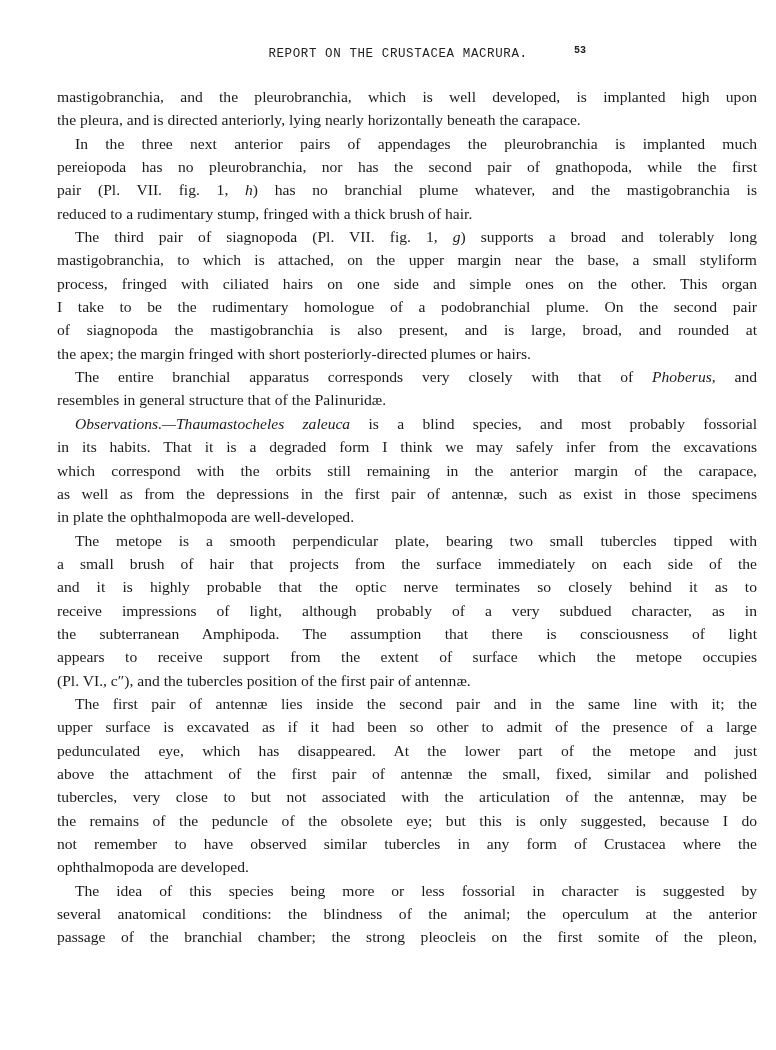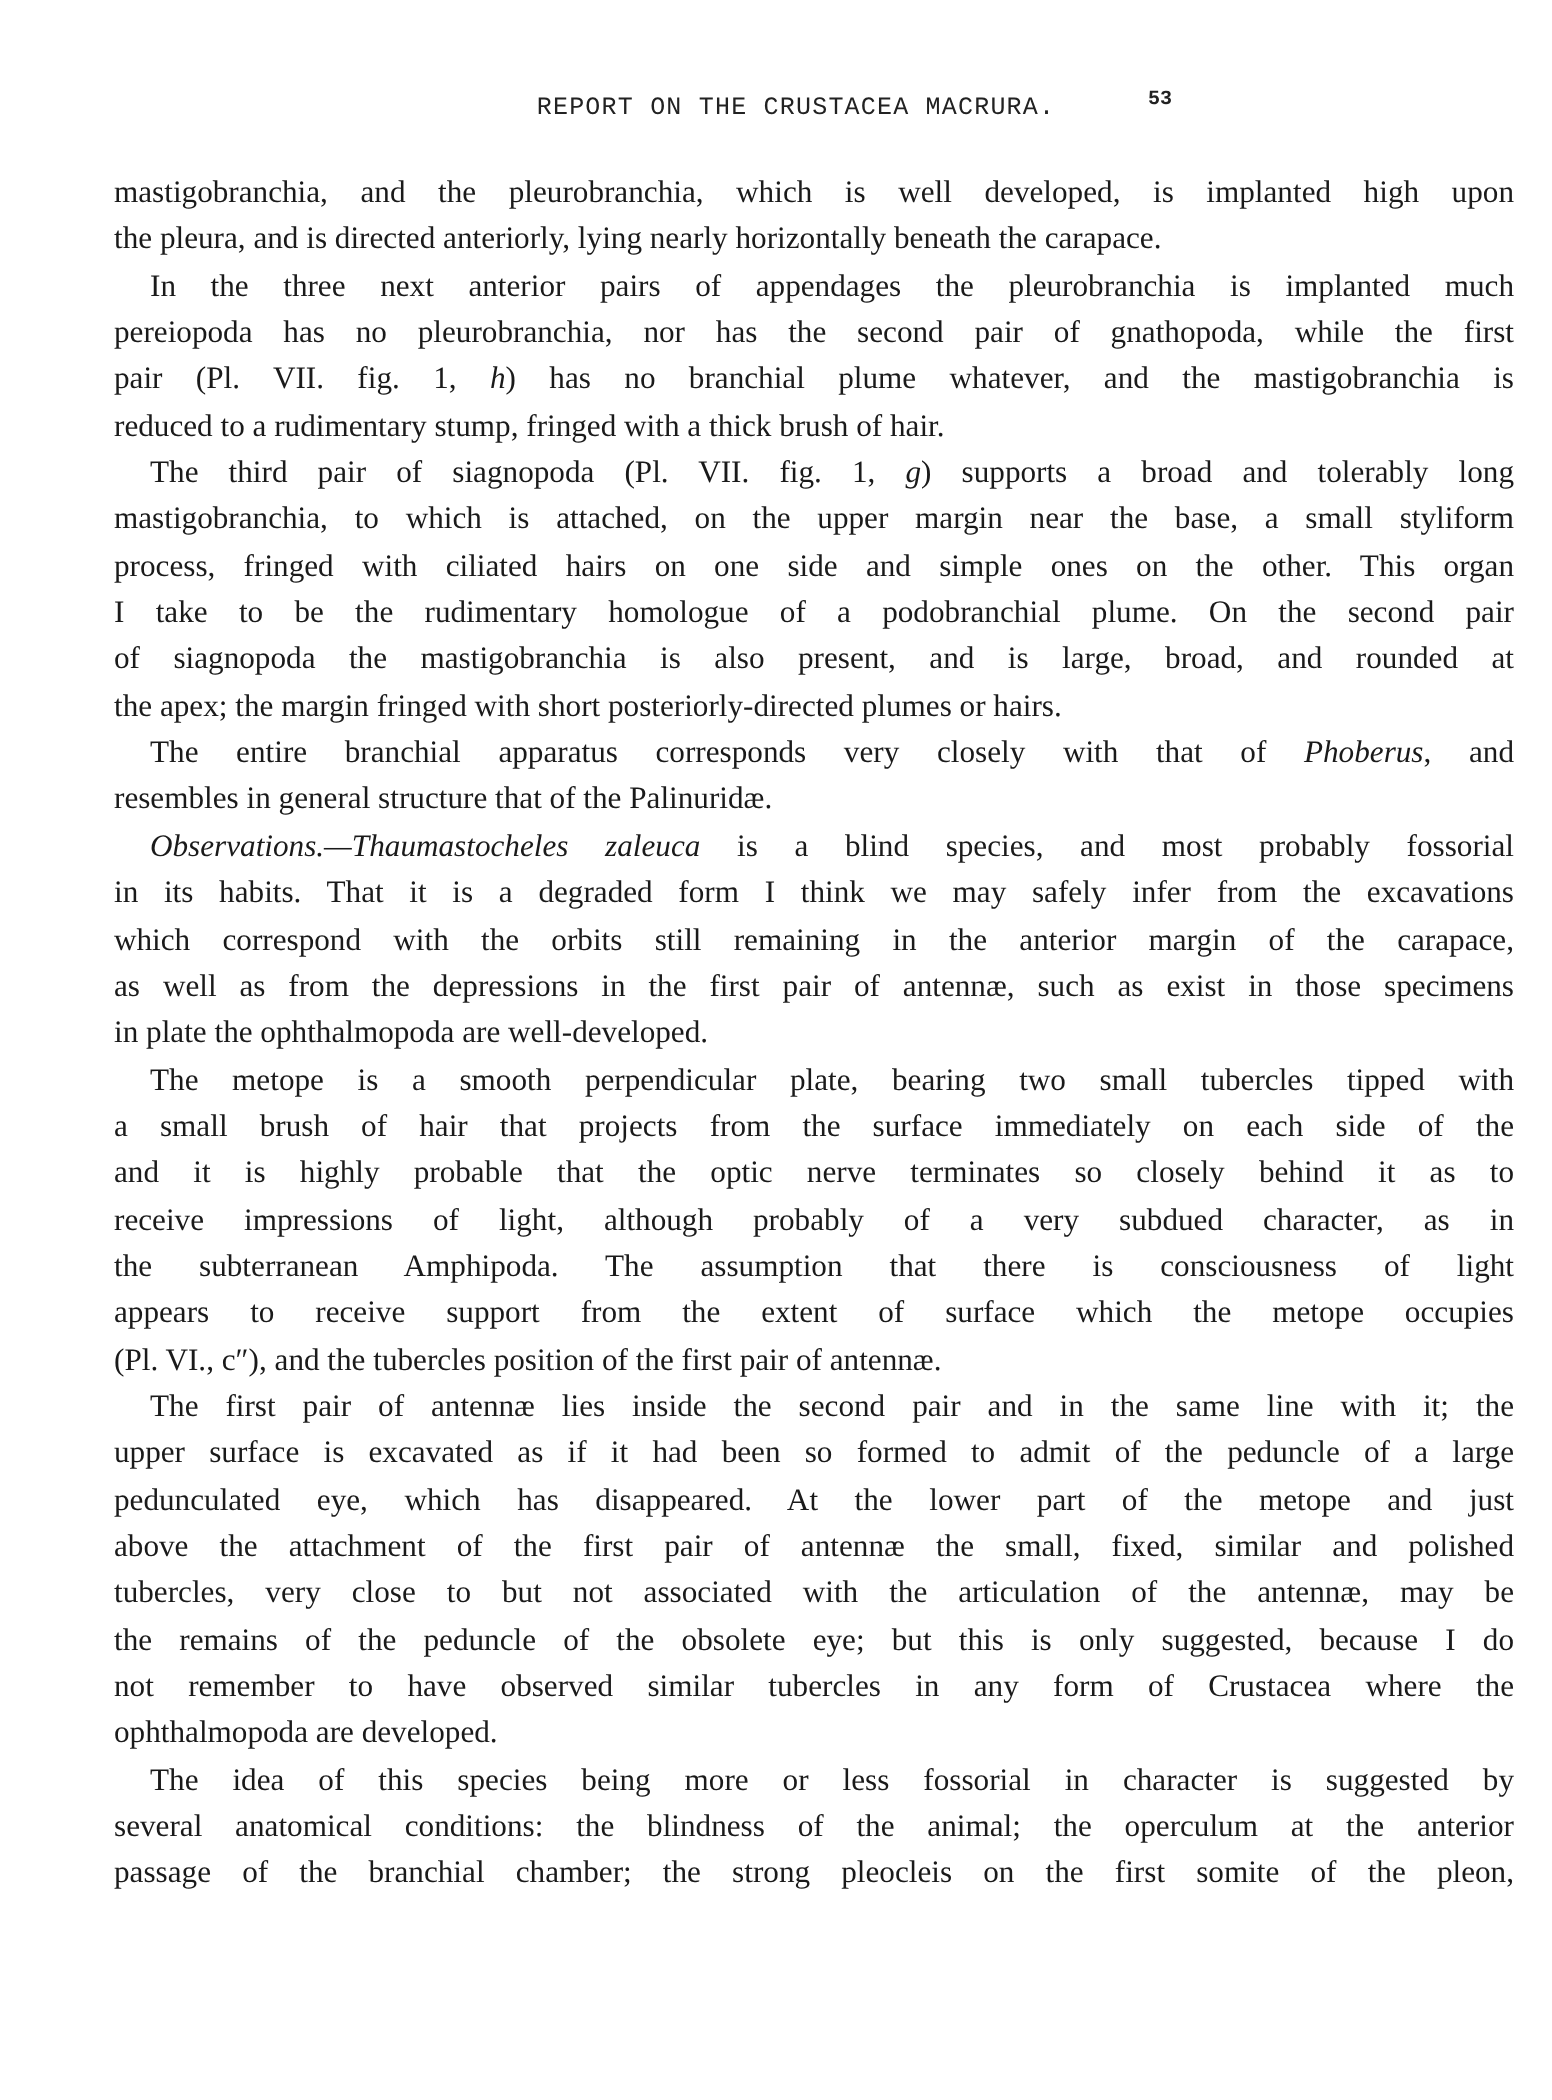--- a/index.html
+++ b/index.html
@@ -74,21 +74,21 @@
         <div class="line indent">The metope is a smooth perpendicular plate, bearing two small tubercles tipped with</div>
         <div class="line">a small brush of hair that projects from the surface immediately on each side of the</div>
         <div class="line">and it is highly probable that the optic nerve terminates so closely behind it as to</div>
         <div class="line">receive impressions of light, although probably of a very subdued character, as in</div>
         <div class="line">the subterranean Amphipoda. The assumption that there is consciousness of light</div>
         <div class="line">appears to receive support from the extent of surface which the metope occupies</div>
         <div class="line last">(Pl. VI., c″), and the tubercles position of the first pair of antennæ.</div>
       </div>
       <div>
         <div class="line indent">The first pair of antennæ lies inside the second pair and in the same line with it; the</div>
-        <div class="line">upper surface is excavated as if it had been so formed to admit of the peduncle of a large</div>
+        <div class="line">upper surface is excavated as if it had been so other to admit of the presence of a large</div>
         <div class="line">pedunculated eye, which has disappeared. At the lower part of the metope and just</div>
         <div class="line">above the attachment of the first pair of antennæ the small, fixed, similar and polished</div>
         <div class="line">tubercles, very close to but not associated with the articulation of the antennæ, may be</div>
         <div class="line">the remains of the peduncle of the obsolete eye; but this is only suggested, because I do</div>
         <div class="line">not remember to have observed similar tubercles in any form of Crustacea where the</div>
         <div class="line last">ophthalmopoda are developed.</div>
       </div>
       <div>
         <div class="line indent">The idea of this species being more or less fossorial in character is suggested by</div>
         <div class="line">several anatomical conditions: the blindness of the animal; the operculum at the anterior</div>

